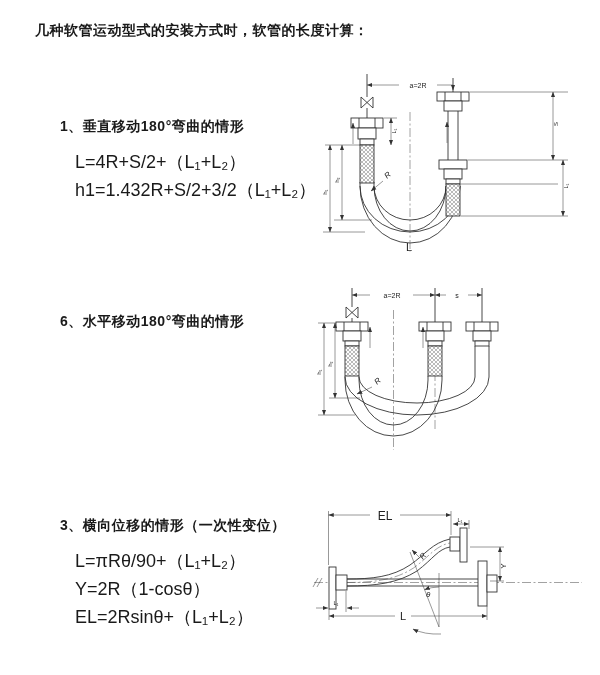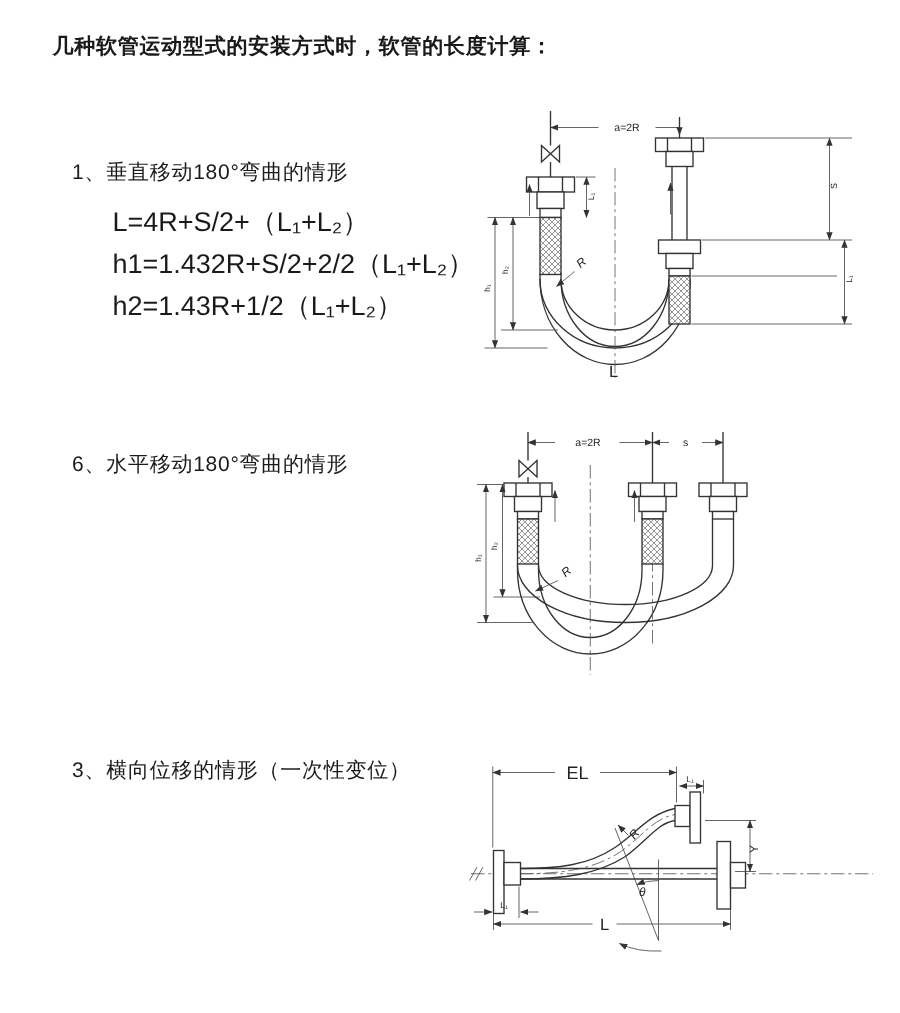--- a/index.html
+++ b/index.html
@@ -1,20 +1,20 @@
 <!DOCTYPE html>
 <html><head>
 <meta charset="utf-8">
 <style>
   html,body{margin:0;padding:0;background:#fff;}
   .page{position:relative;width:600px;height:675px;background:#fff;overflow:hidden;
         font-family:"Liberation Sans","DejaVu Sans",sans-serif;color:#1a1a1a;}
   .title{position:absolute;left:35px;top:22px;font-size:14px;font-weight:bold;letter-spacing:.5px;}
   .section{position:absolute;left:48px;}
-  .section .hd{margin:0;font-size:14px;font-weight:normal;letter-spacing:.5px;}
+  .section .hd{margin:12px;font-size:14px;font-weight:bold;letter-spacing:.5px;}
   .formulas{margin:10px 0 0 27px;font-size:18px;line-height:28px;}
   .formulas div{white-space:nowrap;}
   svg.fig{position:absolute;}
   svg text{font-family:"Liberation Sans","DejaVu Sans",sans-serif;fill:#222;}
   .drw{stroke:#333;stroke-width:.9;fill:none;}
   .wht{fill:#fff;stroke:#333;stroke-width:.9;}
   .brd{fill:url(#braid);stroke:#333;stroke-width:.9;}
   .dln{stroke:#444;stroke-width:.55;fill:none;}
   .cl{stroke:#555;stroke-width:.55;fill:none;stroke-dasharray:9 2.5 2 2.5;}
 </style>
@@ -34,31 +34,35 @@
       </pattern>
     </defs>
   </svg>
 
   <div class="title">几种软管运动型式的安装方式时，软管的长度计算：</div>
 
   <div class="section" style="top:106px">
     <div class="hd">1、垂直移动180°弯曲的情形</div>
     <div class="formulas">
       <div>L=4R+S/2+（L₁+L₂）</div>
-      <div>h1=1.432R+S/2+2/2（L₁+L₂）</div>
-      <div>h2=1.43R+1/2（L₁+L₂）</div>
+      <div>h1=1.432R+S/2+3/2（L₁+L₂）</div>
     </div>
   </div>
 
   <div class="section" style="top:301px">
     <div class="hd">6、水平移动180°弯曲的情形</div>
   </div>
 
   <div class="section" style="top:505px">
     <div class="hd">3、横向位移的情形（一次性变位）</div>
+    <div class="formulas">
+      <div>L=πRθ/90+（L₁+L₂）</div>
+      <div>Y=2R（1-cosθ）</div>
+      <div>EL=2Rsinθ+（L₁+L₂）</div>
+    </div>
   </div>
 
   <svg class="fig" style="left:310px;top:70px" width="290" height="190" viewBox="0 0 290 190">
 
     <g>
       <path class="drw" d="M50,112 L50,116 A50,57 0 0 0 150,116"></path>
       <path class="drw" d="M50,116 A50,46 0 0 0 150,116"></path>
       <path class="drw" d="M64,112 L64,116 A36,45 0 0 0 136,116"></path>
       <path class="drw" d="M64,116 A36,34 0 0 0 136,116"></path>
     </g>

